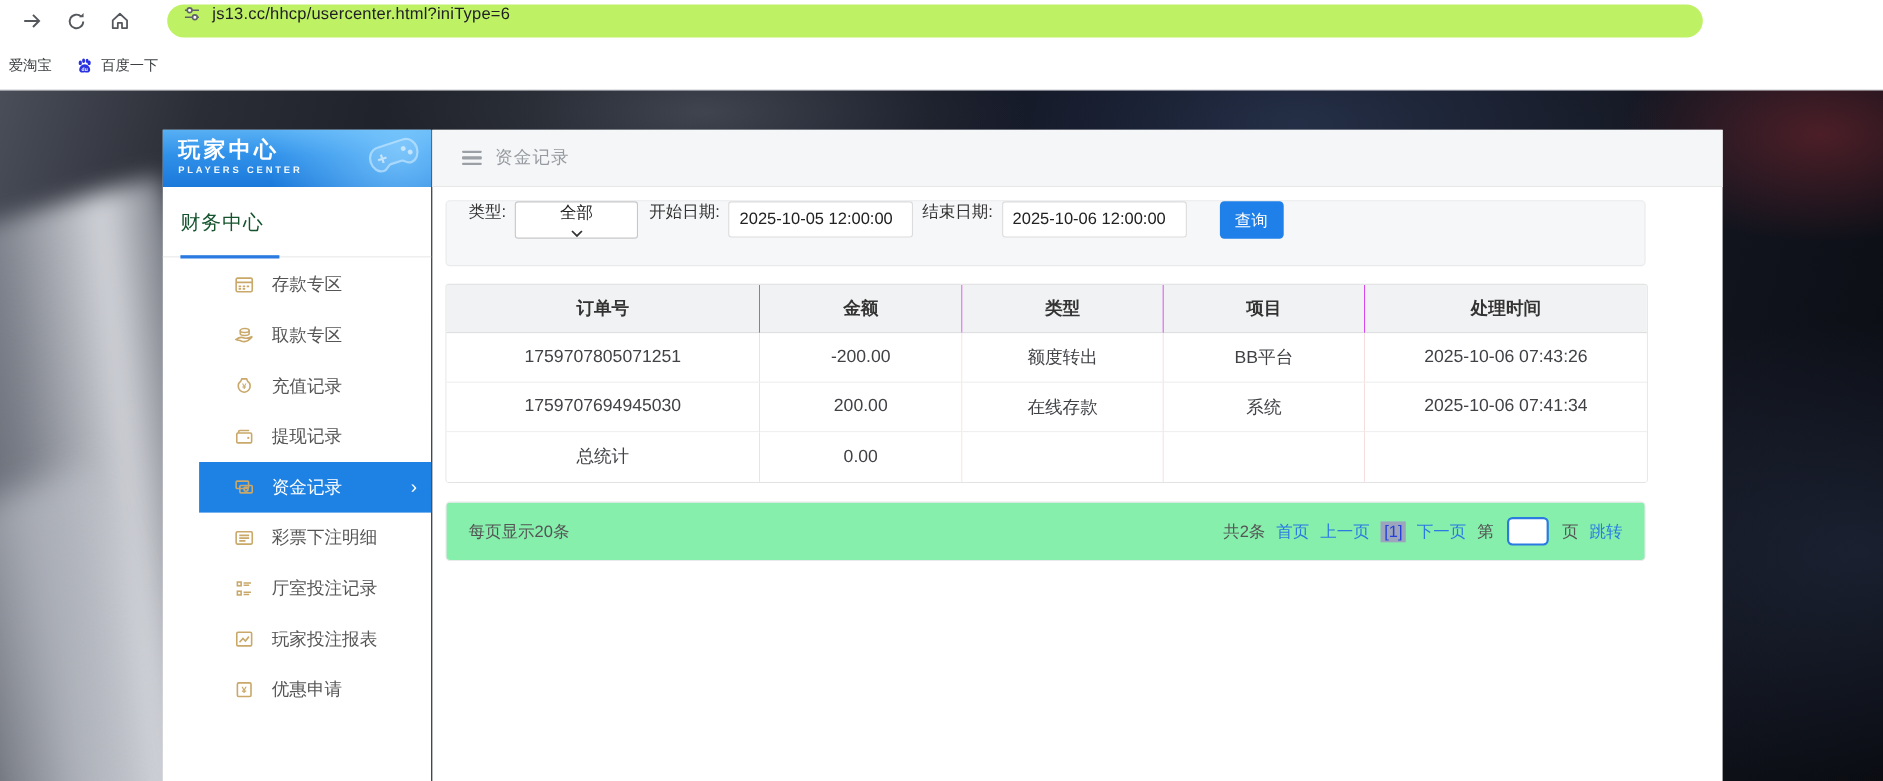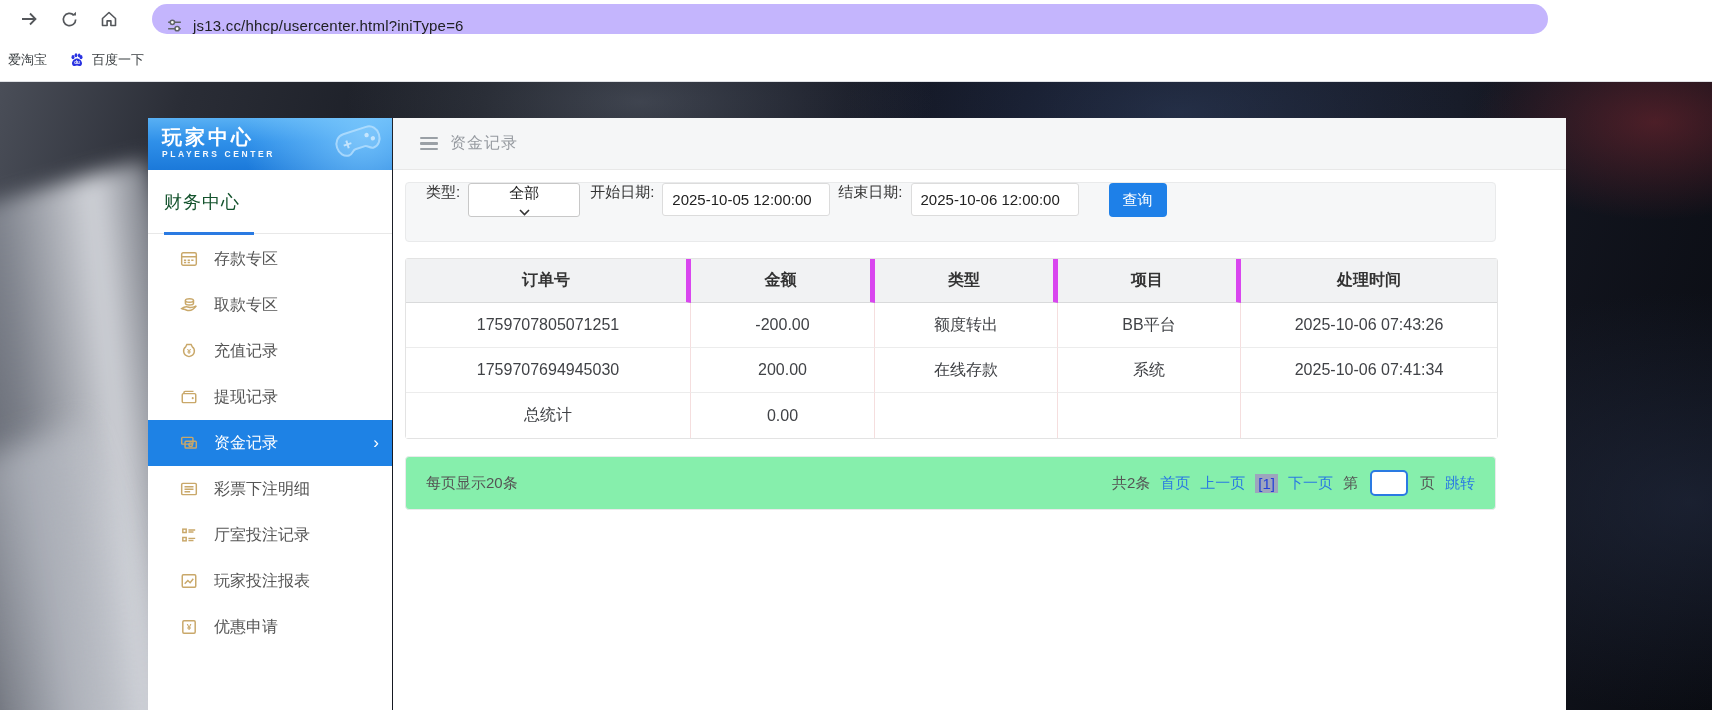--- a/index.html
+++ b/index.html
@@ -3,21 +3,21 @@
 <meta charset="utf-8">
 <style>
   * { margin:0; padding:0; box-sizing:border-box; }
   html,body { width:1712px; height:710px; }
   body { font-family:"Liberation Sans", sans-serif; position:relative; overflow:hidden; background:#fff; }
 
   
   .browser { position:absolute; top:0; left:0; width:1712px; height:82px; background:#fff; z-index:5; border-bottom:1px solid #dfe1e5; }
   .nav-row { height:38px; display:flex; align-items:center; padding-left:16px; }
   .nav-icon { width:26px; height:26px; display:flex; align-items:center; justify-content:center; margin-right:14px; color:#54575b; border-radius:50%; cursor:pointer; }
-  .url-pill { margin-left:16px; width:1396px; height:30px; background:#c4b5fd; border-radius:15px; display:flex; align-items:flex-end; padding:0 14px; }
+  .url-pill { margin-left:16px; width:1396px; height:30px; background:#bef264; border-radius:15px; display:flex; align-items:flex-start; padding:0 14px; }
   .url-text { font-size:15px; color:#202124; margin-left:10px; letter-spacing:0.2px; }
   .bm-row { height:43px; display:flex; align-items:center; padding-left:8px; }
   .bookmark { display:flex; align-items:center; gap:7px; margin-right:22px; font-size:13px; color:#3c4043; cursor:pointer; }
 
   
   .backdrop { position:absolute; top:82px; left:0; width:1712px; height:628px; overflow:hidden;
     background:
       radial-gradient(ellipse 260px 140px at 1655px 40px, rgba(150,45,55,0.45), transparent 70%),
       radial-gradient(ellipse 420px 160px at 640px 20px, rgba(160,170,185,0.30), transparent 70%),
       radial-gradient(ellipse 480px 200px at 1180px 30px, rgba(70,95,140,0.35), transparent 70%),
@@ -33,21 +33,21 @@
   .sidebar { position:absolute; top:118px; left:148px; width:244px; height:592px; background:#fff; z-index:3; }
   .side-banner { position:relative; height:52px; overflow:hidden; padding:8px 0 0 14px;
     background:radial-gradient(circle at 88% 35%, rgba(130,205,255,0.75), rgba(130,205,255,0) 55%),
                linear-gradient(180deg, #58b0f4 0%, #2f90e9 45%, #1b79da 100%); }
   .side-banner-title { color:#fff; font-size:20px; font-weight:700; letter-spacing:3px; line-height:22px; }
   .side-banner-sub { color:rgba(255,255,255,0.95); font-size:8.5px; letter-spacing:2.6px; font-weight:700; margin-top:1px; }
   .gamepad { position:absolute; right:8px; top:4px; opacity:0.75; transform:rotate(-18deg); }
   .side-section { position:relative; height:64px; display:flex; align-items:center; padding-left:16px; border-bottom:1px solid #e8e8e8; }
   .side-section-label { font-size:18px; color:#14532d; letter-spacing:1px; }
   .side-section-accent { position:absolute; left:16px; bottom:-2px; width:90px; height:3px; background:#2a7ae2; }
-  .menu { padding-top:2px; }
+  .menu { padding-top:2px;padding-left:33px; }
   .menu-item { position:relative; height:46px; display:flex; align-items:center; padding-left:32px; cursor:pointer; color:#555; font-size:16px; }
   .menu-item .mi-icon { width:18px; height:18px; margin-right:16px; flex:0 0 18px; display:flex; align-items:center; }
   .menu-item.active { background:#1e82e5; color:#fff; }
   .menu-item.active .mi-chev { position:absolute; right:13px; color:#fff; font-size:17px; font-weight:400; }
   .mi-icon svg { stroke:#c9a86a; fill:none; stroke-width:1.3; }
   .mi-icon svg text { fill:#c9a86a; stroke:none; font-weight:700; }
 
   
   .content { position:absolute; top:118px; left:393px; width:1173px; height:592px; background:#fff; z-index:3; }
   .content-header { height:52px; background:#f5f6f7; border-bottom:1px solid #e8e8e8; display:flex; align-items:center; padding-left:27px; }
@@ -60,21 +60,21 @@
   .f-label { font-size:15px; color:#333; white-space:nowrap; }
   .select { width:112px; height:34px; background:#fff; border:1px solid #c8c8c8; border-radius:3px; margin:0 10px 0 8px;
     display:flex; align-items:center; justify-content:space-between; padding:0 10px; font-size:15px; color:#222; cursor:pointer;flex-direction:column; }
   .date-input { width:168px; height:33px; border:1px solid #dcdcdc; border-radius:3px; margin:0 8px; padding:0 9px;
     font-size:15px; color:#222; font-family:"Liberation Sans",sans-serif; background:#fff; }
   .btn-search { width:58px; height:34px; margin-left:22px; background:#1e80e8; color:#fff; border:none; border-radius:4px;
     font-size:15px; cursor:pointer; font-family:"Liberation Sans",sans-serif; }
 
   table.funds { margin:16px 12px 0 12px; width:1091px; border-collapse:separate; border-spacing:0; table-layout:fixed;
     border:1px solid #e3e3e3; border-radius:3px; font-size:16px; color:#404246; }
-  table.funds th { height:44px; background:#f1f2f3; font-weight:700; color:#333; border-bottom:1px solid #d9dadb; border-right:5px solid #d946ef; text-align:center; }
+  table.funds th { height:44px; background:#f1f2f3; font-weight:700; color:#333; border-bottom:1px solid #d9dadb; border-right:1px solid #d946ef; text-align:center; }
   table.funds th:last-child { border-right:none; }
   table.funds td { height:45px; text-align:center; border-bottom:1px solid #ececec; border-right:1px solid #f5dede; background:#fff; }
   table.funds td:last-child { border-right:none; }
   table.funds tr:last-child td { border-bottom:none; }
 
   .pager { margin:17px 12px 0 12px; width:1091px; height:54px; background:#86efac; border:1px solid #e9eaeb; border-radius:4px;
     display:flex; align-items:center; justify-content:space-between; padding:0 20px; font-size:15px; color:#555; }
   .pager-right { display:flex; align-items:center; gap:10px; }
   .pg-link { color:#2a7ae2; cursor:pointer; text-decoration:none; }
   .pg-current { background:#9da5bd; color:#2440d8; padding:1px 3px; cursor:default; }

